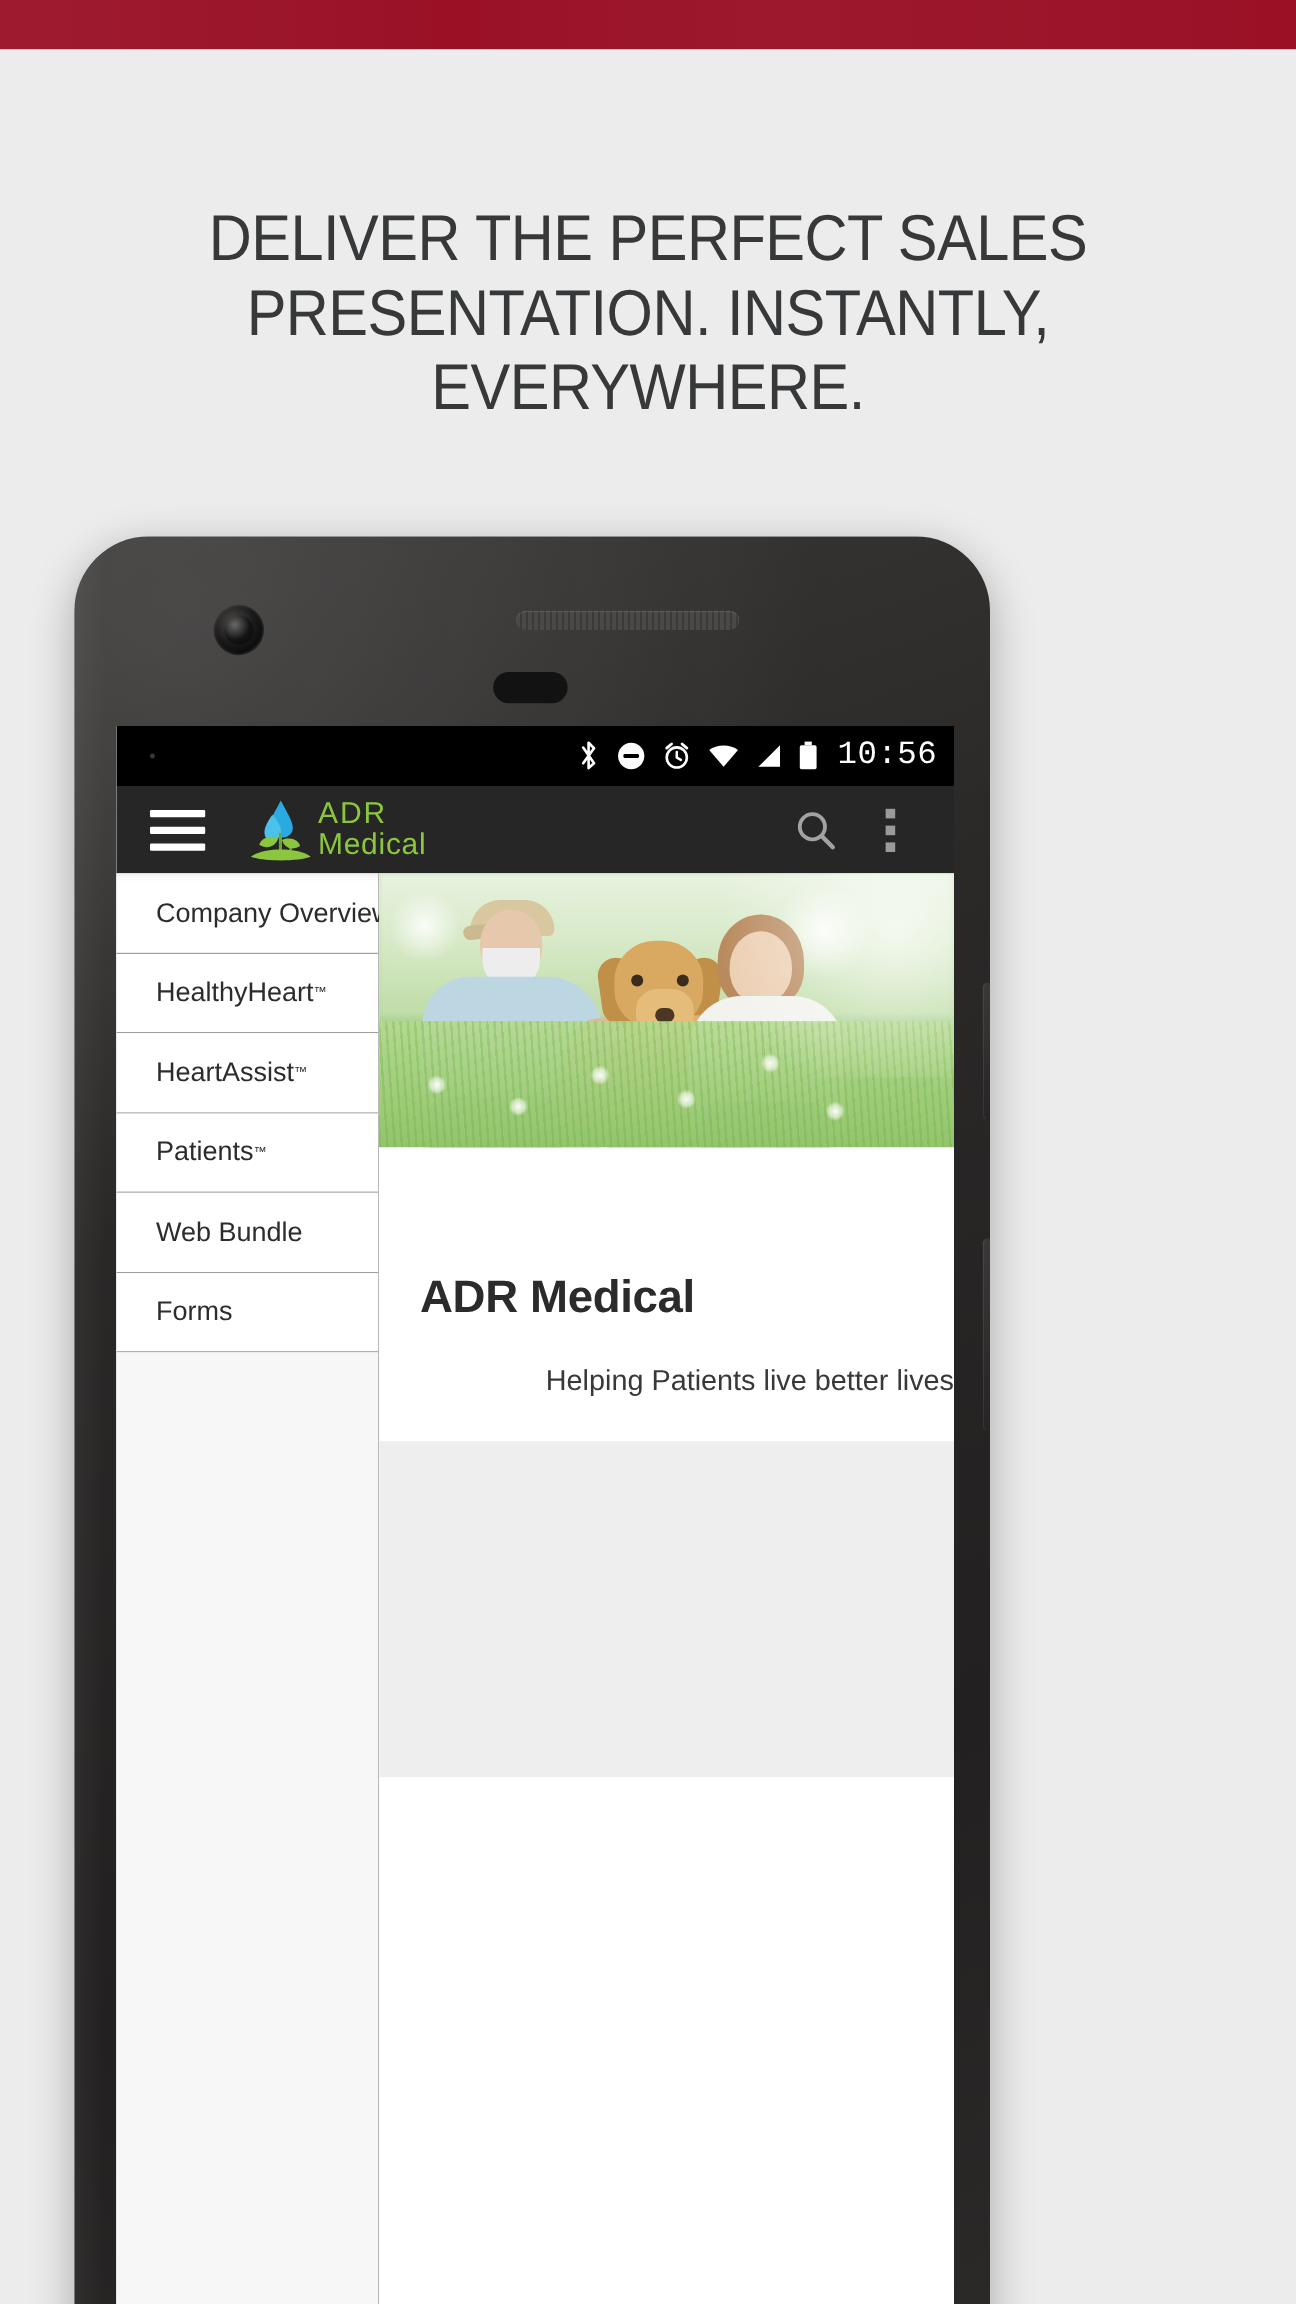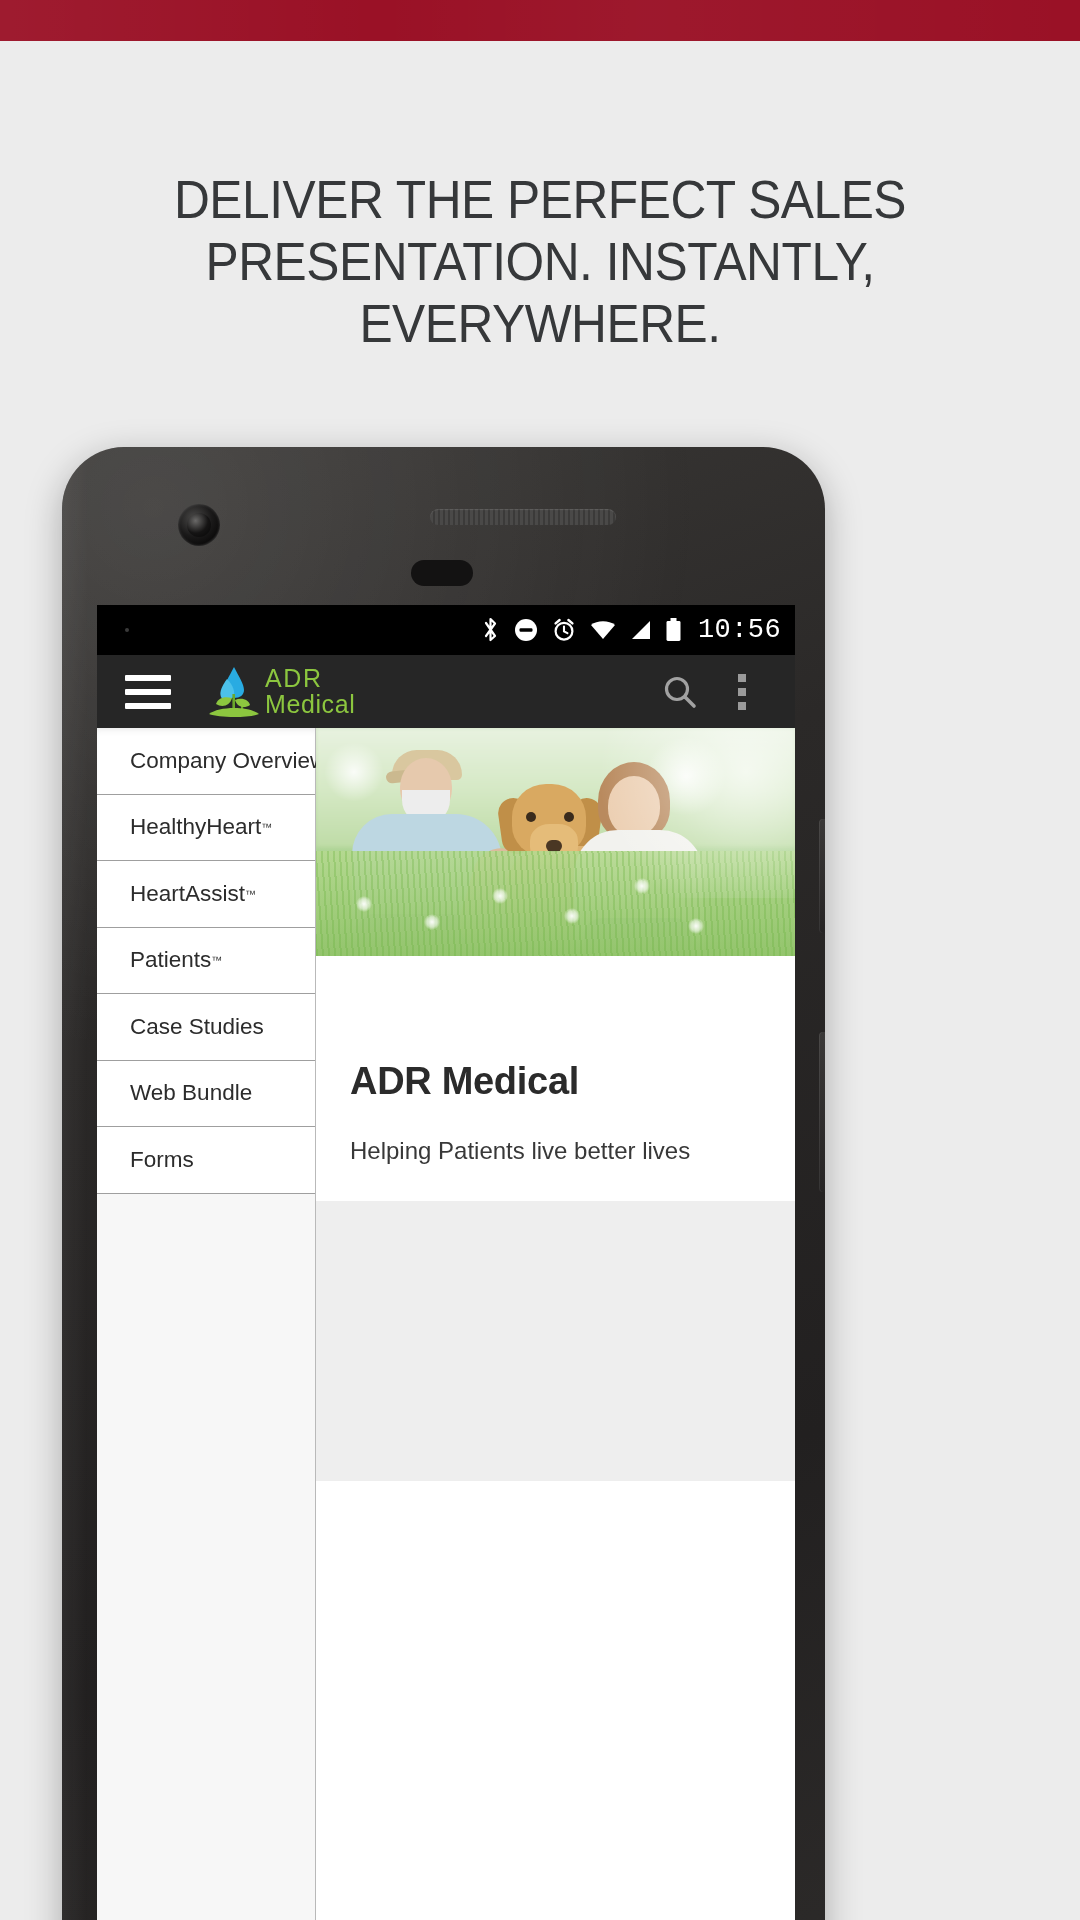--- a/index.html
+++ b/index.html
@@ -249,20 +249,21 @@
     color: #2b2b2b;
     letter-spacing: -0.3px;
     font-family:"Liberation Sans", sans-serif;
   }
   .content-sub {
     padding-left: 34px;
     padding-top: 34px;
     font-size: 24px;
     color: #383838;
     font-family:"Liberation Sans", sans-serif;
+    text-align:right;
   }
   .content-block {
     margin-top: 36px;
     height: 280px;
     background: #eeeeee;
   }
 
   
   .side-btn {
     position: absolute;
@@ -397,23 +398,20 @@
             </div>
           <div class="nav-item">
               <span>HeartAssist</span>
               <sup>™</sup>
             </div>
           <div class="nav-item">
               <span>Patients</span>
               <sup>™</sup>
             </div>
           <div class="nav-item">
-              <span>Case Studies</span>
-            </div>
-          <div class="nav-item">
               <span>Web Bundle</span>
             </div>
           <div class="nav-item">
               <span>Forms</span>
             </div>
           <div class="nav-rest"></div>
         </div>
 
         <div class="content">
 

